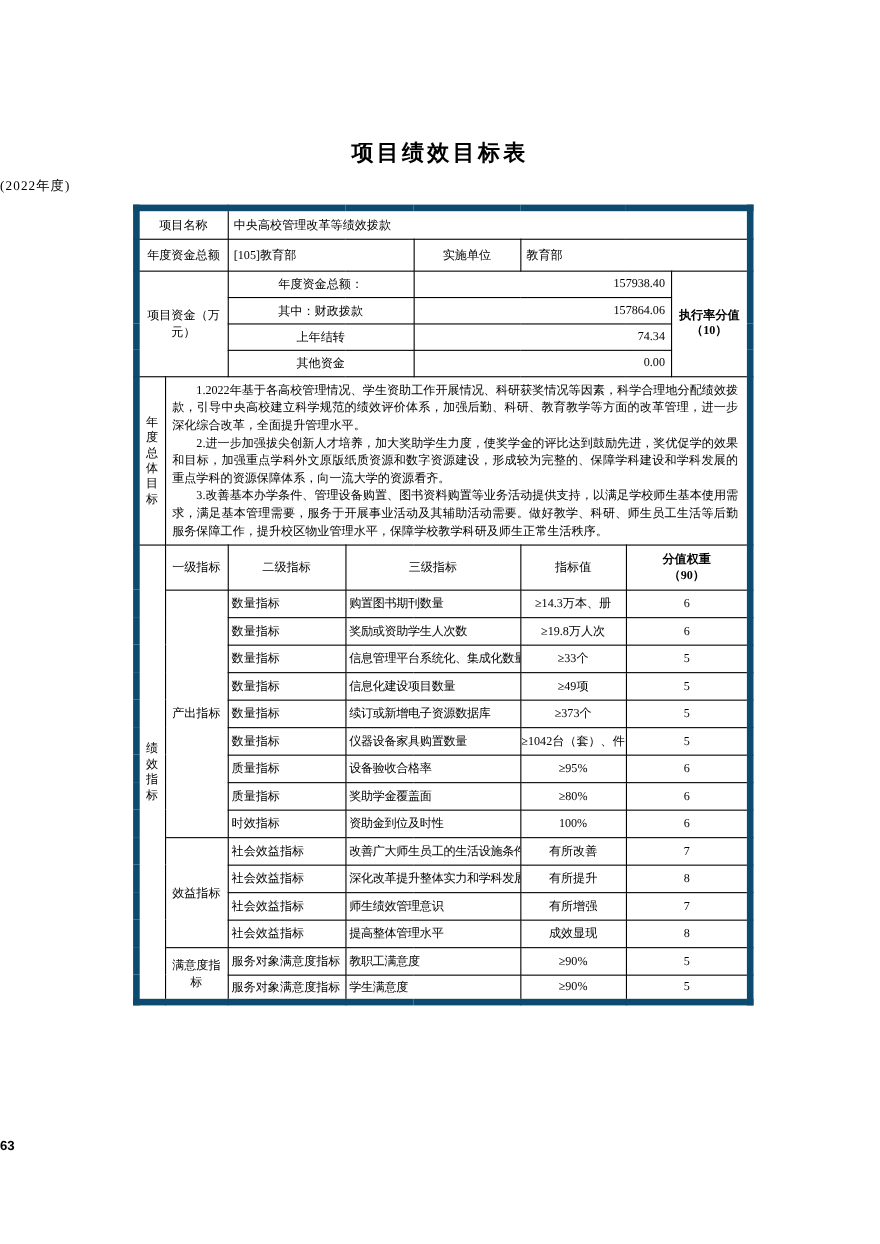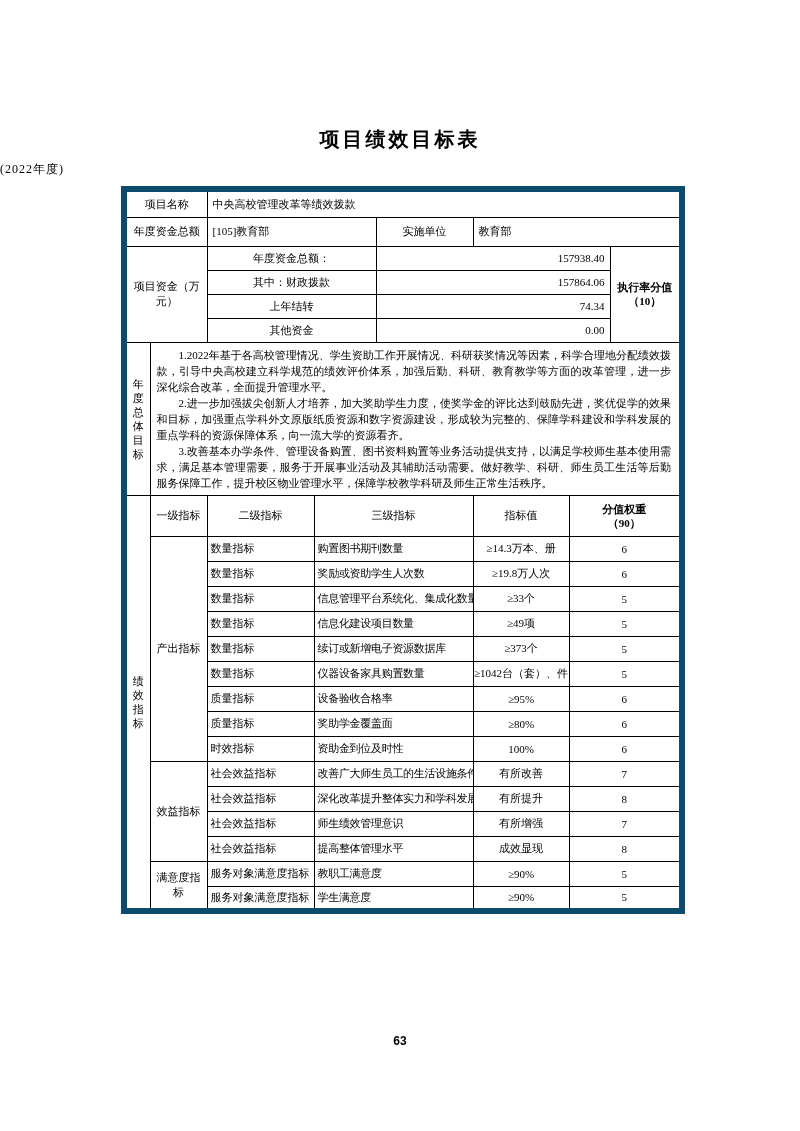--- a/index.html
+++ b/index.html
@@ -60,21 +60,20 @@
     text-align: justify;
   }
   td.l3 { white-space: nowrap; letter-spacing: -0.3px; padding-left: 3px !important; }
   td.l2 { white-space: nowrap; padding-left: 3px !important; }
   td.val { white-space: nowrap; text-align: center; padding: 0 0 !important; }
   .page-number {
     position: absolute;
     top: 1034px;
     left: 0;
     width: 100%;
-    text-align: center;
     font-size: 12px;
     font-weight: bold;
     font-family: "Liberation Sans", "DejaVu Sans", sans-serif;
   }
 </style>
 </head>
 <body>
 
 <div class="page">
 

